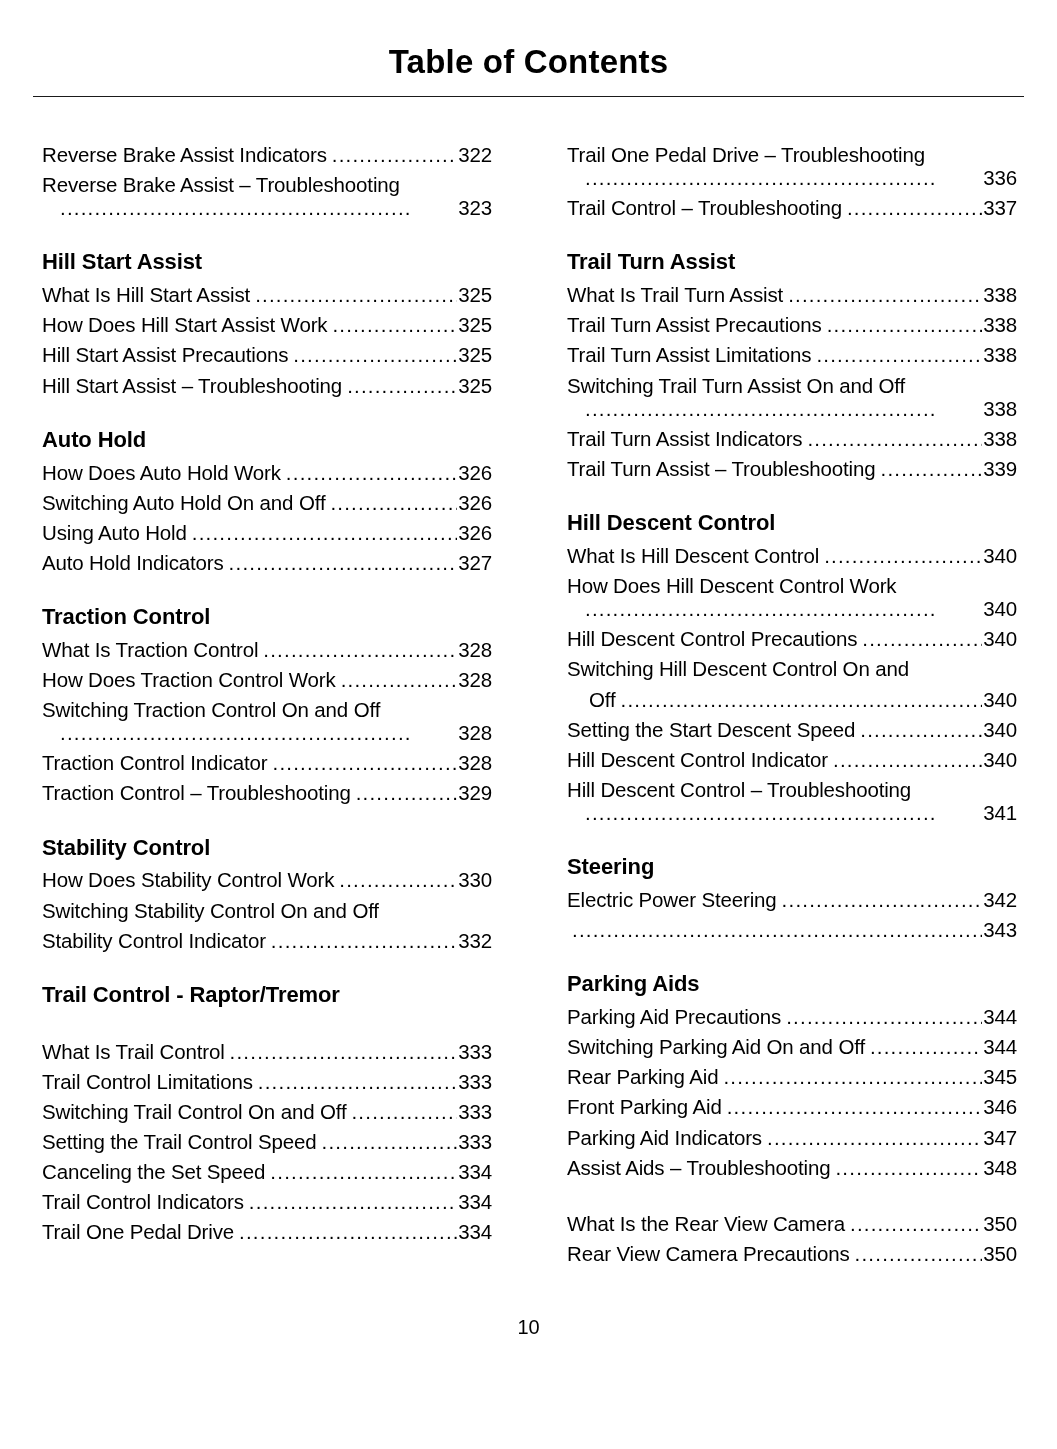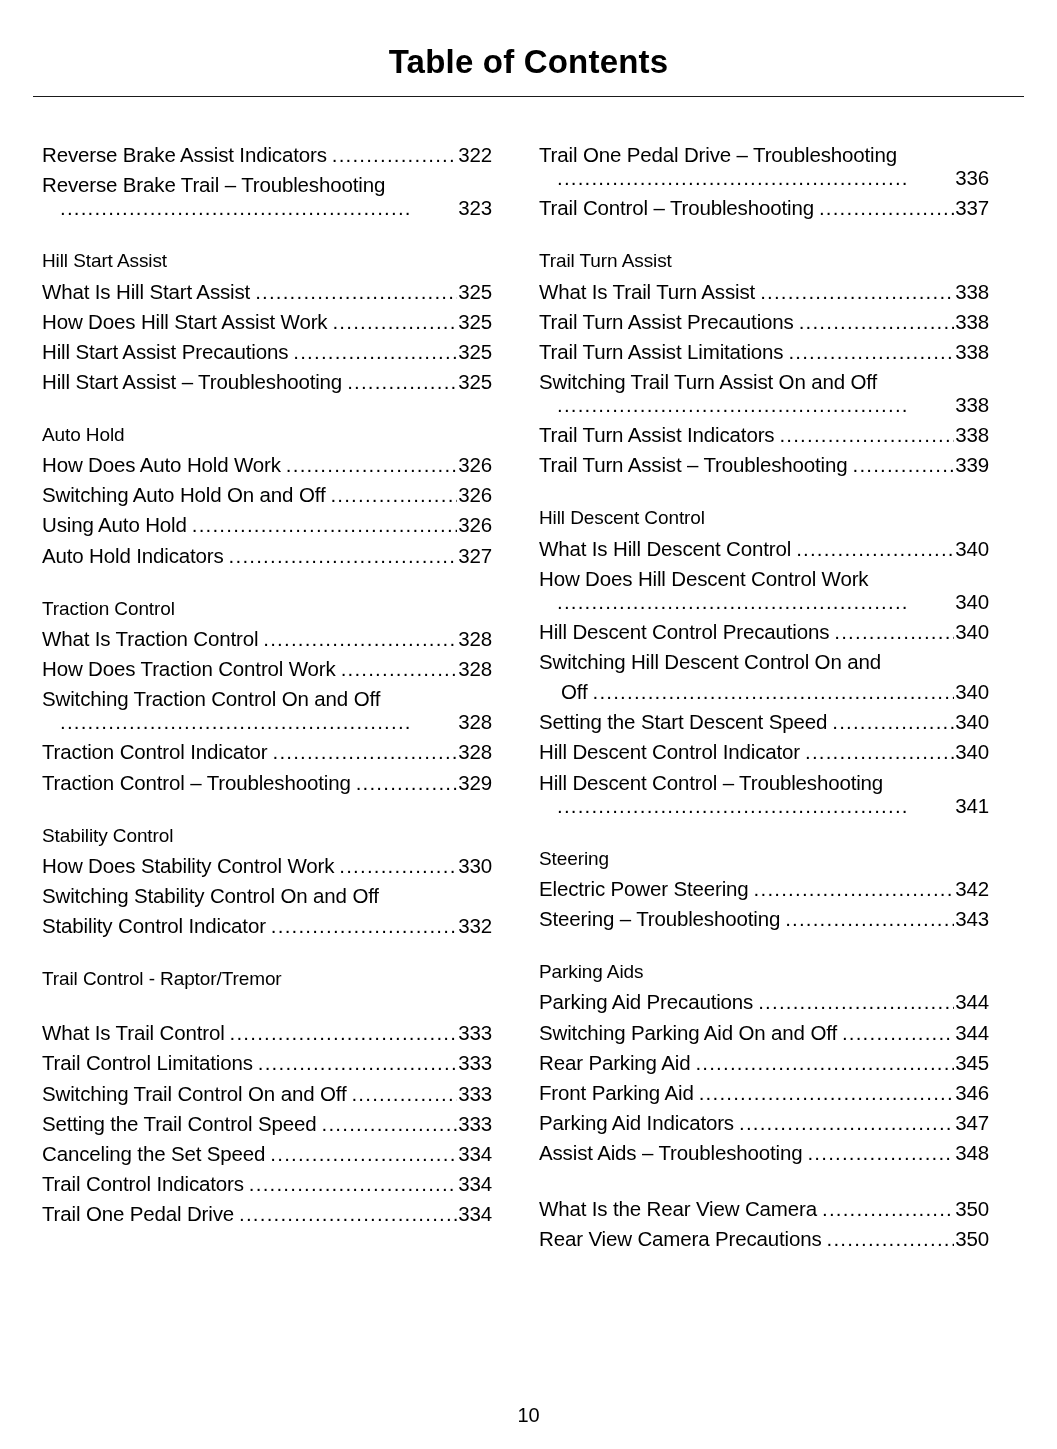--- a/index.html
+++ b/index.html
@@ -48,29 +48,29 @@
     left: 42px;
     width: 973px;
     display: flex;
     flex-direction: row;
     align-items: flex-start;
   }
   .col {
     width: 450px;
     flex: 0 0 450px;
   }
-  .col-left { margin-right: 47px; }
+  .col-left { margin-right: 75px; }
 
   
   .section { margin: 0; }
   .section + .section { margin-top: 26px; }
 
   .section-heading {
-    font-size: 19px;
-    font-weight: normal;
+    font-size: 22px;
+    font-weight: bold;
     line-height: 1.22;
     margin: 0 0 4px 0;
     letter-spacing: -0.1px;
     white-space: nowrap;
   }
   .section.gap-after-heading .section-heading { margin-bottom: 28px; }
 
   
   .entry {
     font-size: 20.5px;
@@ -131,21 +131,21 @@
     align-items: baseline;
     width: 100%;
     padding-left: 22px;
     text-align: right;
   }
 
   
   .footer {
     position: absolute;
     left: 0;
-    top: 1404px;
+    top: 1316px;
     width: 1057px;
     text-align: center;
     font-size: 20px;
     letter-spacing: -0.2px;
   }
 </style>
 </head>
 <body>
 
 <div class="page">
@@ -157,21 +157,21 @@
     <div class="col col-left" id="col-left">
         <div class="section first">
           <div class="entry">
             <div class="entry-line">
               <span class="entry-label">Reverse Brake Assist Indicators</span>
               <span class="leader"></span>
               <span class="entry-page">322</span>
             </div>
           </div>
           <div class="entry wrapped">
-            <div class="entry-first">Reverse Brake Trail – Troubleshooting</div>
+            <div class="entry-first">Reverse Brake Assist – Troubleshooting</div>
             <div class="entry-second">
               <span class="leader"></span>
               <span class="entry-page">323</span>
             </div>
           </div>
         </div>
         <div class="section">
           <div class="section-heading">Hill Start Assist</div>
           <div class="entry">
             <div class="entry-line">
@@ -463,21 +463,20 @@
           <div class="section-heading">Steering</div>
           <div class="entry">
             <div class="entry-line">
               <span class="entry-label">Electric Power Steering</span>
               <span class="leader"></span>
               <span class="entry-page">342</span>
             </div>
           </div>
           <div class="entry">
             <div class="entry-line">
-              <span class="entry-label">Steering – Troubleshooting</span>
               <span class="leader"></span>
               <span class="entry-page">343</span>
             </div>
           </div>
         </div>
         <div class="section">
           <div class="section-heading">Parking Aids</div>
           <div class="entry">
             <div class="entry-line">
               <span class="entry-label">Parking Aid Precautions</span>

